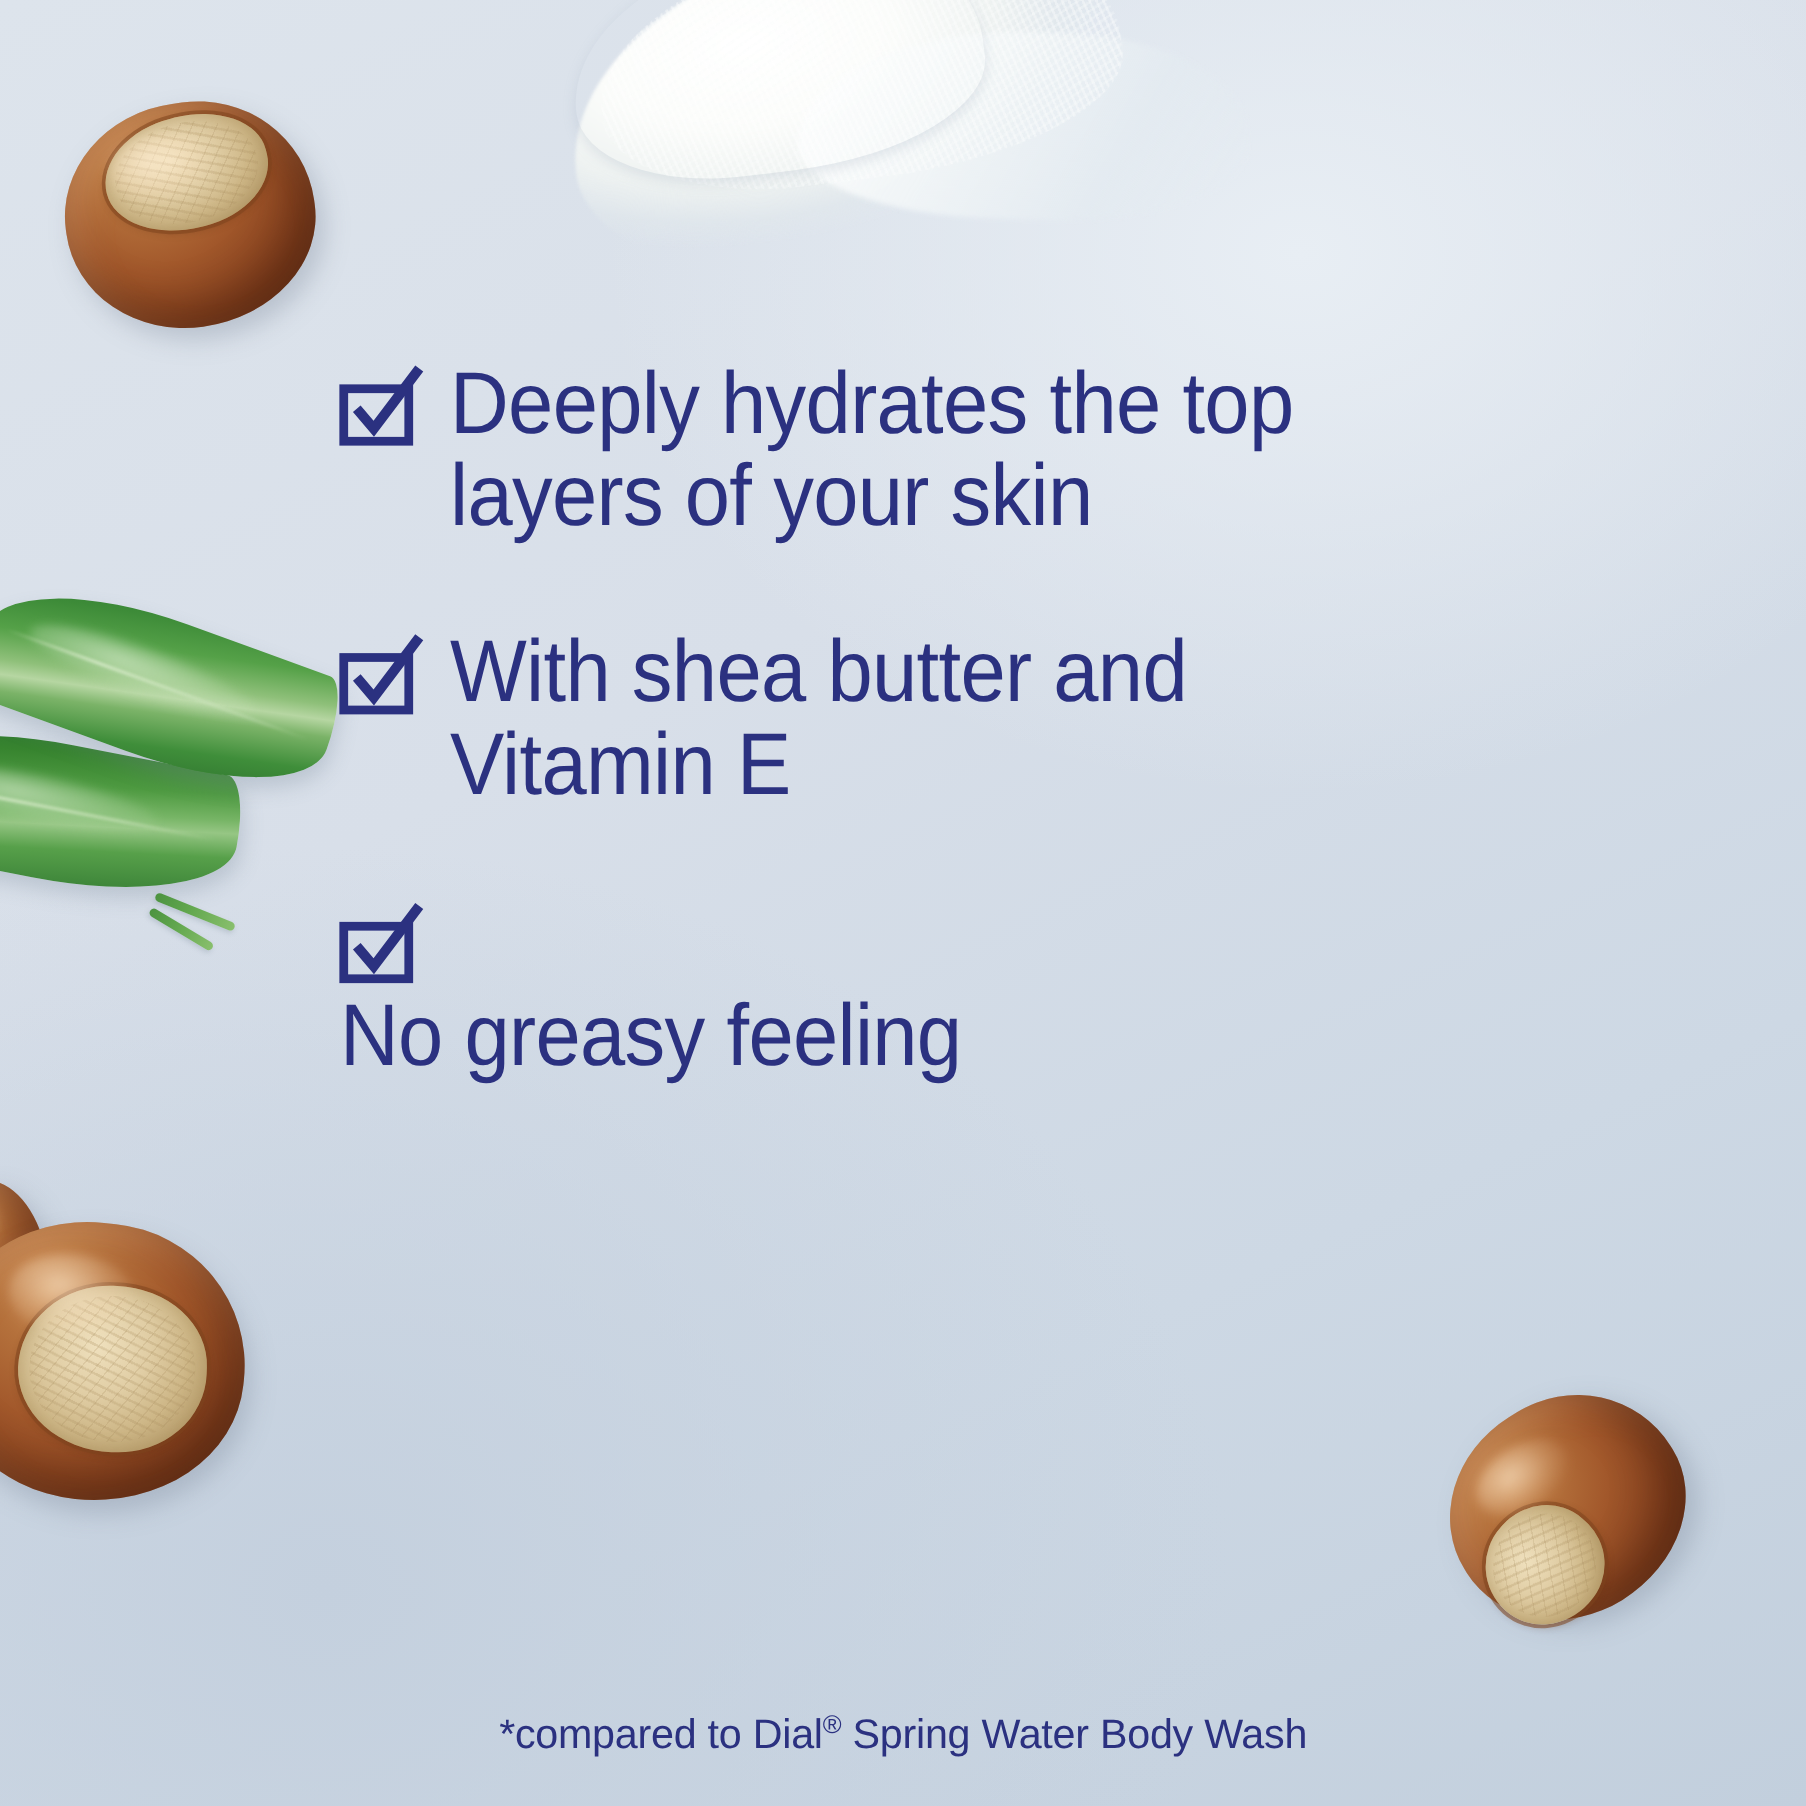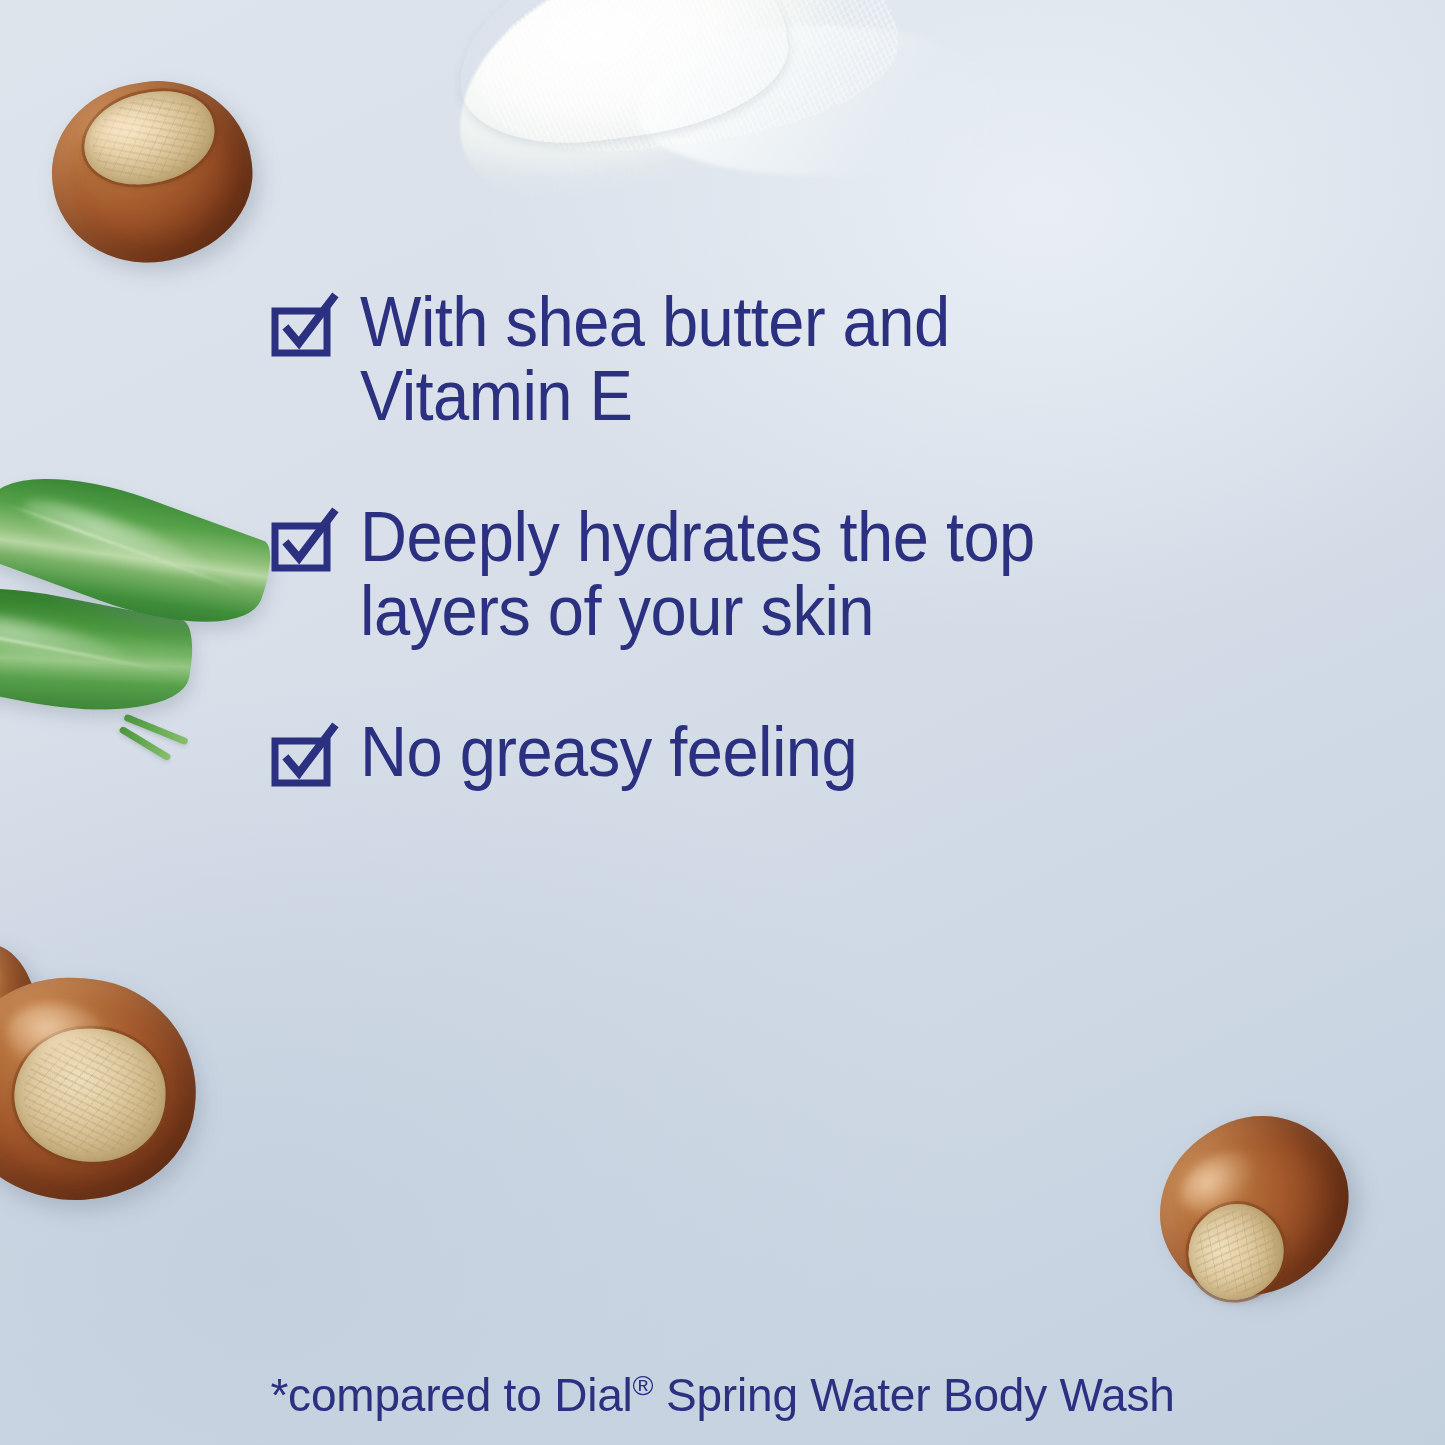--- a/index.html
+++ b/index.html
@@ -173,21 +173,21 @@
     position: absolute;
     left: 272px;
     top: 286px;
     width: 990px;
   }
   .bullet {
     display: flex;
     align-items: flex-start;
     margin-bottom: 68px;
   }
-  .bullet:last-child { margin-bottom: 0; }
+  .bullet:last-child { margin-bottom: 0; flex-direction: column; }
 
   .checkbox-icon {
     flex: 0 0 auto;
     width: 62px;
     height: 62px;
     margin-right: 26px;
     margin-top: 14px;
   }
   .checkbox-icon svg { display: block; width: 62px; height: 62px; overflow: visible; }
 
@@ -202,21 +202,21 @@
     transform-origin: left center;
   }
 
   #footnote {
     position: absolute;
     left: 0;
     right: 0;
     top: 1368px;
     text-align: center;
     color: #2b3180;
-    font-size: 46px;
+    font-size: 33px;
     letter-spacing: -0.2px;
   }
   #footnote .reg { font-size: 0.62em; vertical-align: 0.55em; }
 </style>
 </head>
 <body>
 
 <div id="canvas">
 
   <div class="swatch deco">
@@ -256,43 +256,43 @@
     </div>
     <div class="leaf" id="leaf-upper">
       <div class="sheen"></div>
       <div class="vein"></div>
     </div>
     <div class="stem" id="stem-a"></div>
     <div class="stem" id="stem-b"></div>
   </div>
 
   <div id="bullet-list">
+
+    <div class="bullet">
+      <span class="checkbox-icon">
+        <svg viewBox="0 0 62 62" xmlns="http://www.w3.org/2000/svg">
+          <rect x="3" y="11" width="52" height="42" fill="none" stroke="#2b3180" stroke-width="7"></rect>
+          <path d="M16 30 L27 43 L61 -2" fill="none" stroke="#2b3180" stroke-width="8" stroke-linecap="square" stroke-linejoin="miter"></path>
+        </svg>
+      </span>
+      <span class="bullet-text">Deeply hydrates the top
+layers of your skin</span>
+    </div>
 
     <div class="bullet">
       <span class="checkbox-icon">
         <svg viewBox="0 0 62 62" xmlns="http://www.w3.org/2000/svg">
           <rect x="3" y="11" width="52" height="42" fill="none" stroke="#2b3180" stroke-width="7"></rect>
           <path d="M16 30 L27 43 L61 -2" fill="none" stroke="#2b3180" stroke-width="8" stroke-linecap="square" stroke-linejoin="miter"></path>
         </svg>
       </span>
       <span class="bullet-text">With shea butter and
 Vitamin E</span>
     </div>
 
-    <div class="bullet">
-      <span class="checkbox-icon">
-        <svg viewBox="0 0 62 62" xmlns="http://www.w3.org/2000/svg">
-          <rect x="3" y="11" width="52" height="42" fill="none" stroke="#2b3180" stroke-width="7"></rect>
-          <path d="M16 30 L27 43 L61 -2" fill="none" stroke="#2b3180" stroke-width="8" stroke-linecap="square" stroke-linejoin="miter"></path>
-        </svg>
-      </span>
-      <span class="bullet-text">Deeply hydrates the top
-layers of your skin</span>
-    </div>
-
 
     <div class="bullet">
       <span class="checkbox-icon">
         <svg viewBox="0 0 62 62" xmlns="http://www.w3.org/2000/svg">
           <rect x="3" y="11" width="52" height="42" fill="none" stroke="#2b3180" stroke-width="7"></rect>
           <path d="M16 30 L27 43 L61 -2" fill="none" stroke="#2b3180" stroke-width="8" stroke-linecap="square" stroke-linejoin="miter"></path>
         </svg>
       </span>
       <span class="bullet-text">No greasy feeling</span>
     </div>

